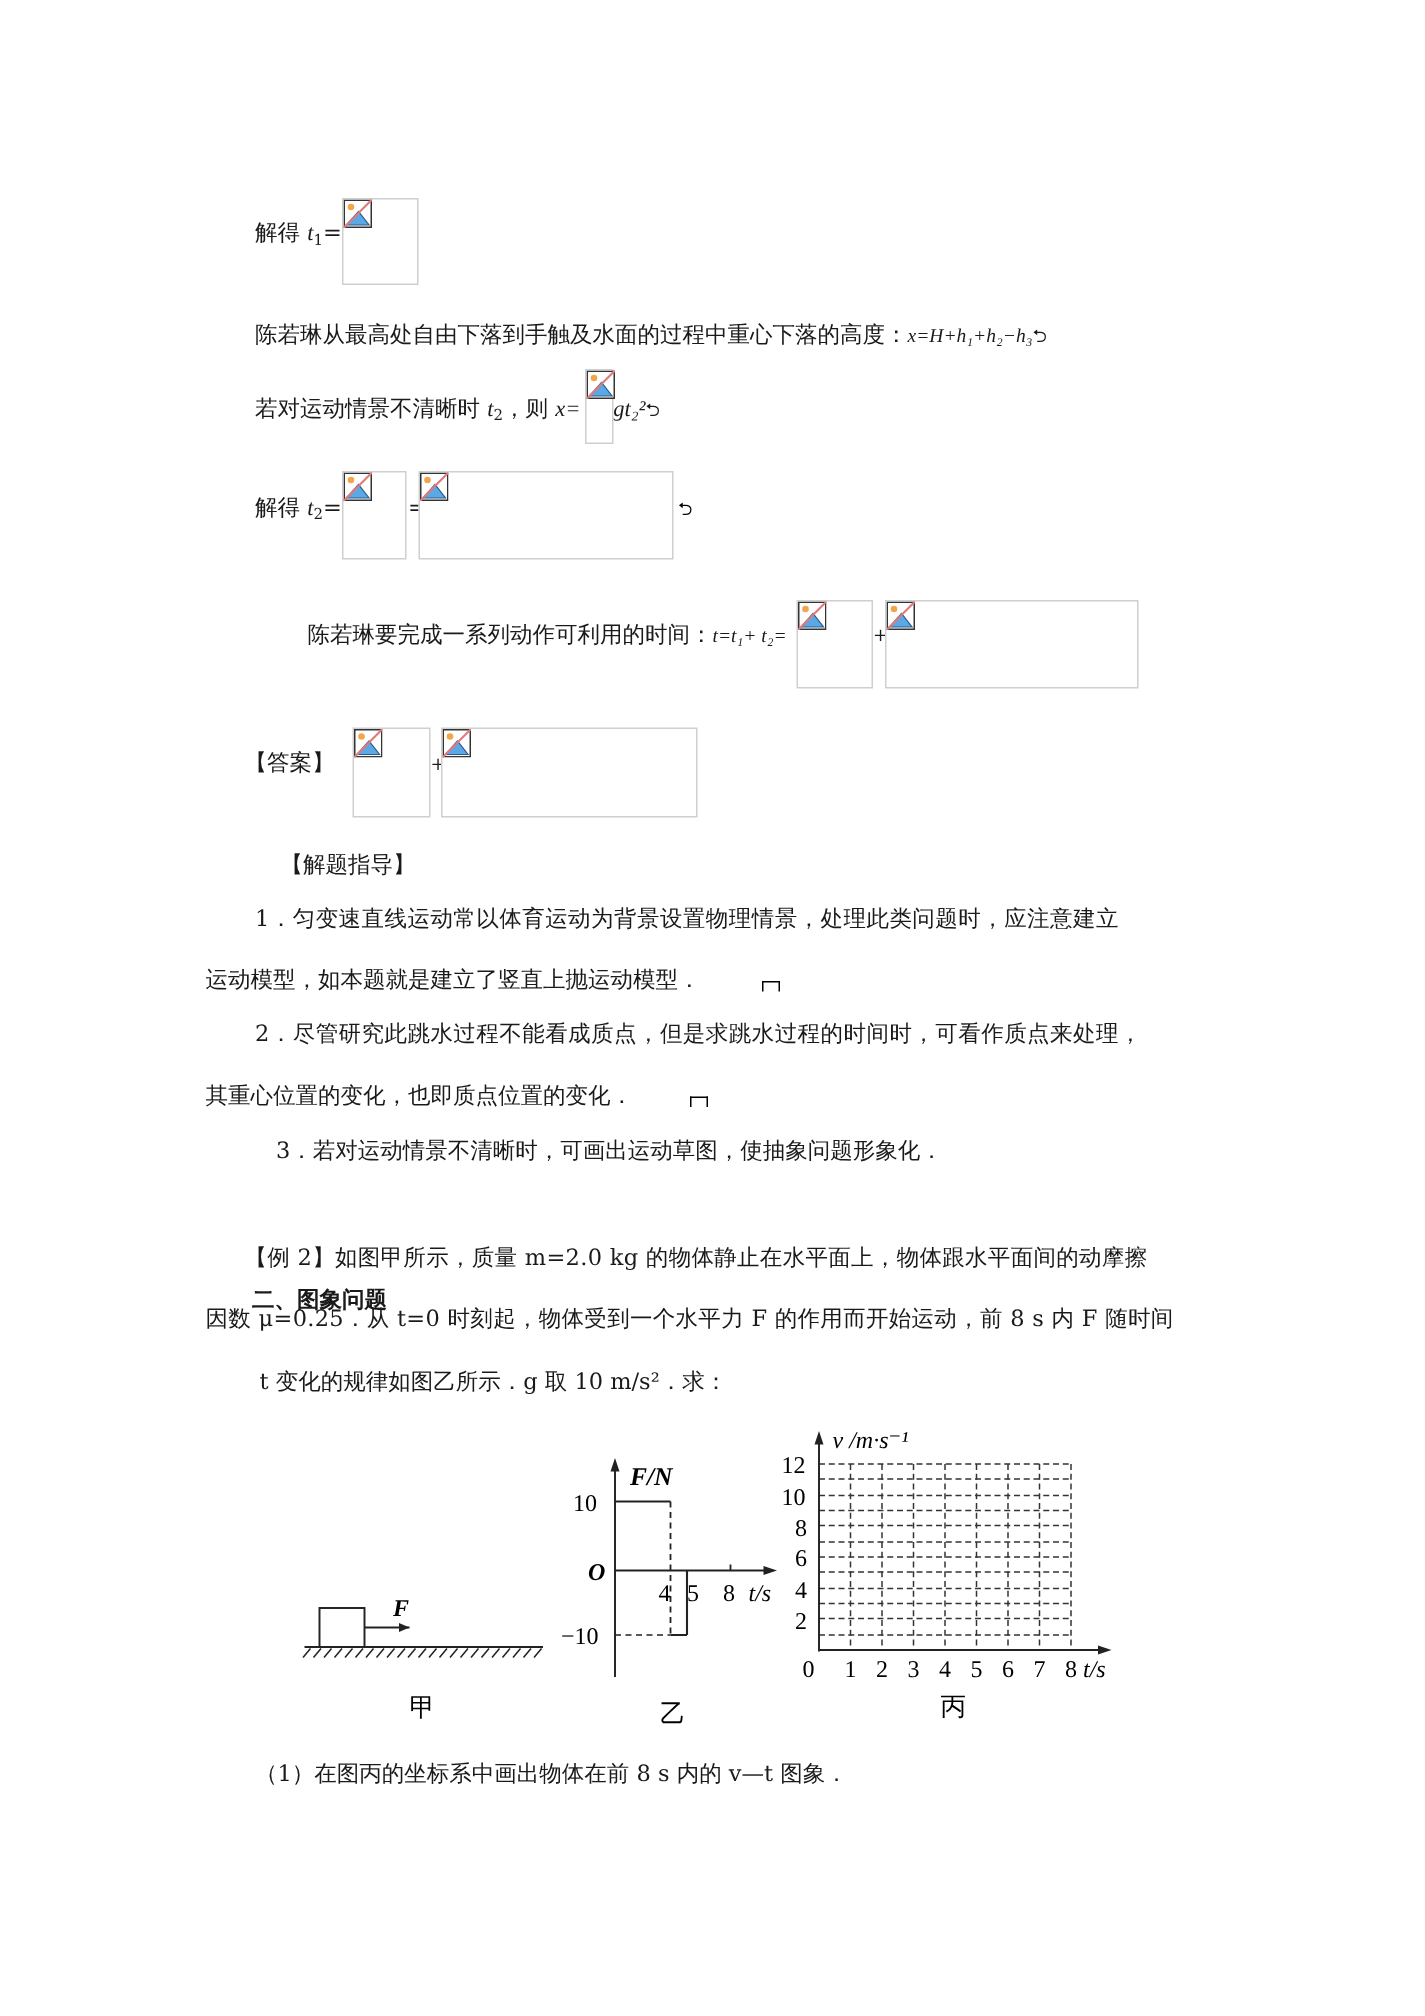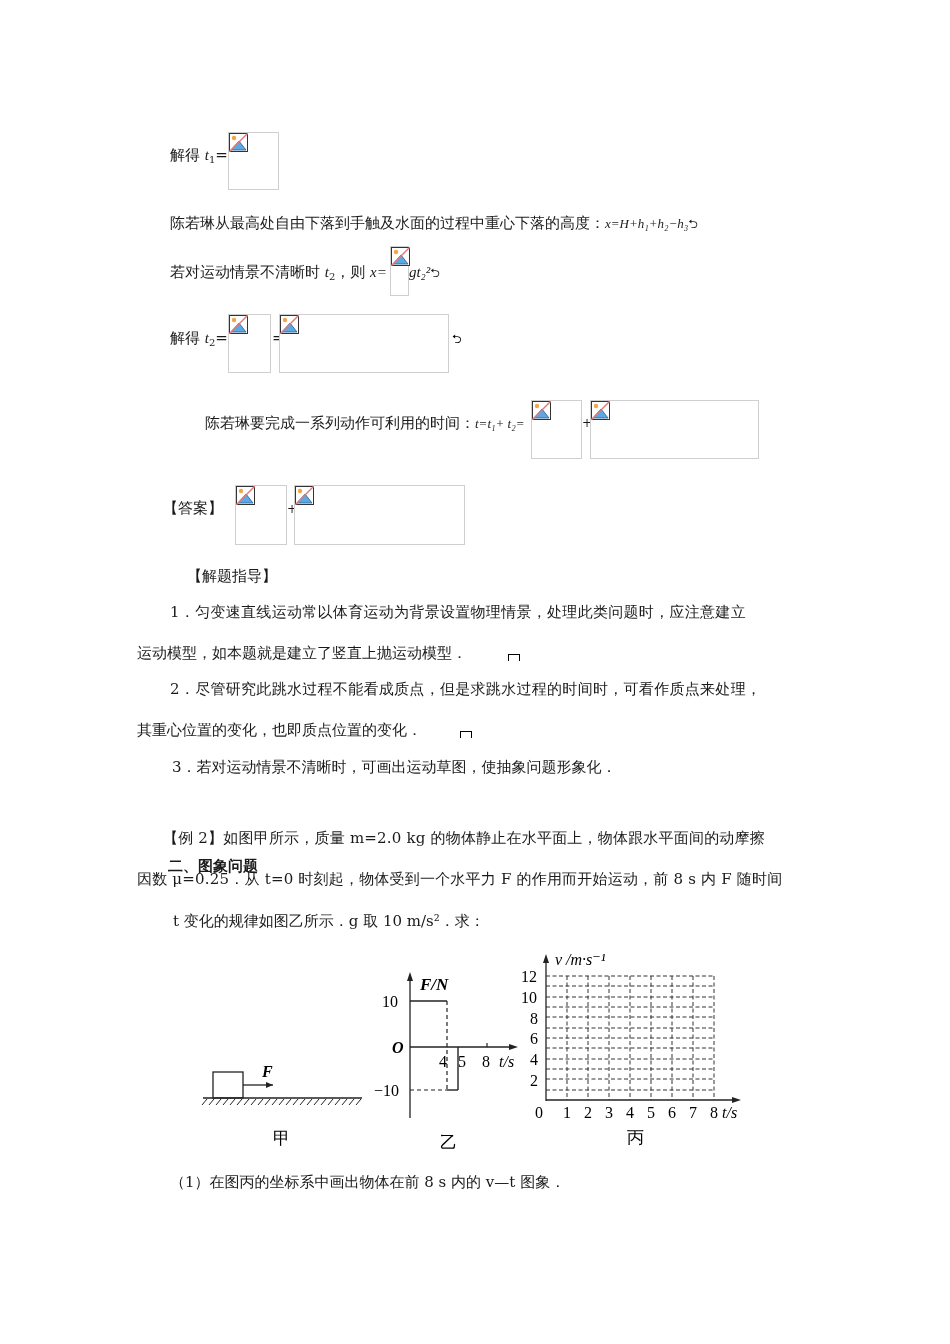--- a/index.html
+++ b/index.html
@@ -114,21 +114,21 @@
 <div class="line" style="left:170px; top:602px; letter-spacing:0.3px;">1．匀变速直线运动常以体育运动为背景设置物理情景，处理此类问题时，应注意建立</div>
 <div class="line" style="left:137px; top:643px;">
   <span>运动模型，如本题就是建立了竖直上抛运动模型．</span>
 </div>
 <span class="para-mark" style="left:508px; top:654px;"></span>
 <div class="line" style="left:170px; top:644px; letter-spacing:0.3px;margin-top:35px;">2．尽管研究此跳水过程不能看成质点，但是求跳水过程的时间时，可看作质点来处理，</div>
 <div class="line" style="left:137px; top:720px;">
   <span>其重心位置的变化，也即质点位置的变化．</span>
 </div>
 <span class="para-mark" style="left:460px; top:731px;"></span>
-<div class="line" style="left:172px; top:757px;">3．若对运动情景不清晰时，可画出运动草图，使抽象问题形象化．</div>
+<div class="line" style="left:184px; top:757px;">3．若对运动情景不清晰时，可画出运动草图，使抽象问题形象化．</div>
 
 <div class="line heading-bold" style="left:168px; top:825px;margin-top:31px;">二、图象问题</div>
 
 <div class="line" style="left:163px; top:828px; letter-spacing:0.2px;">【例 2】如图甲所示，质量 m=2.0 kg 的物体静止在水平面上，物体跟水平面间的动摩擦</div>
 <div class="line" style="left:137px; top:869px; letter-spacing:0.2px;">因数 μ=0.25．从 t=0 时刻起，物体受到一个水平力 F 的作用而开始运动，前 8 s 内 F 随时间</div>
 <div class="line" style="left:137px; top:911px;margin-left:36px;">t 变化的规律如图乙所示．g 取 10 m/s²．求：</div>
 
 <svg style="position:absolute; left:195px; top:1060px;" width="175" height="100" viewBox="0 0 175 100">
   <rect x="18" y="12" width="30" height="26" fill="#fff" stroke="#222" stroke-width="1.3"></rect>
   <line x1="48" y1="25" x2="78" y2="25" stroke="#222" stroke-width="1.3"></line>

